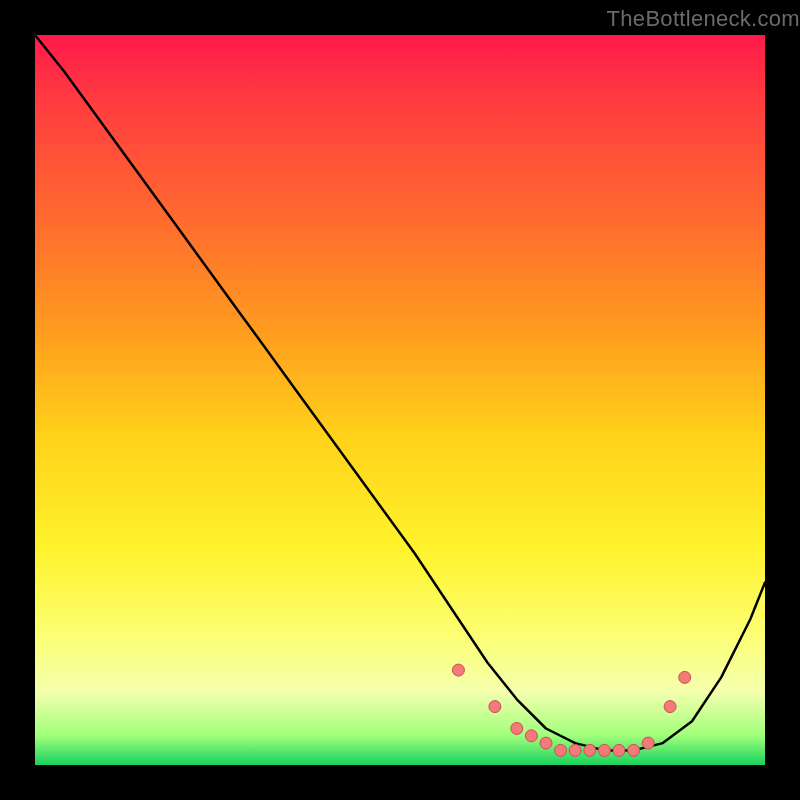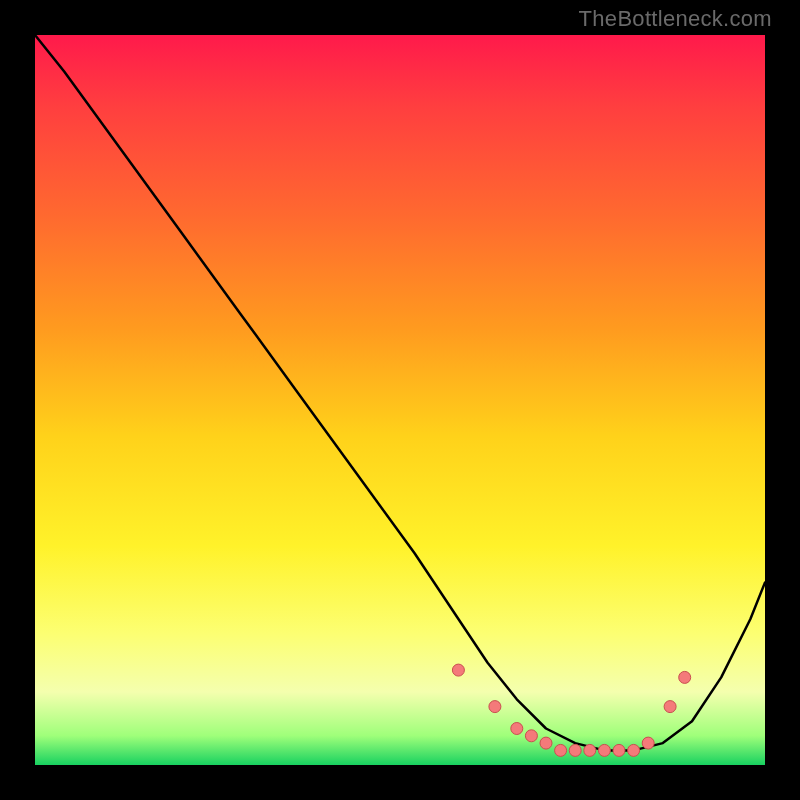--- a/index.html
+++ b/index.html
@@ -15,21 +15,21 @@
     position: absolute;
     left: 0;
     top: 0;
     width: 800px;
     height: 800px;
     background: #000;
   }
   .watermark {
     position: absolute;
     top: 6px;
-    right: 28px;
+    right: 0;
     color: #6a6a6a;
     font-size: 22px;
     font-weight: 500;
     letter-spacing: 0.3px;
     user-select: none;
   }
   
   .plot {
     position: absolute;
     left: 35px;

